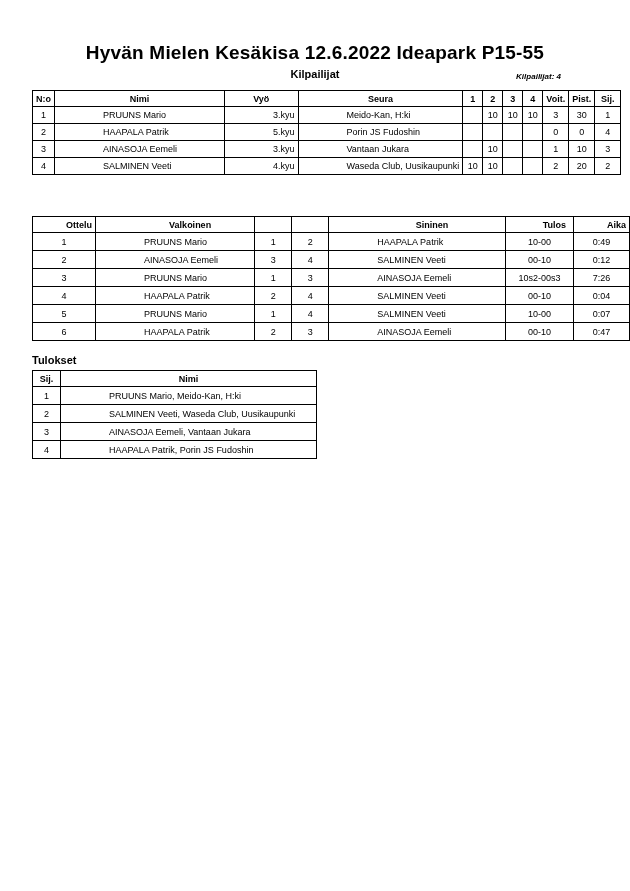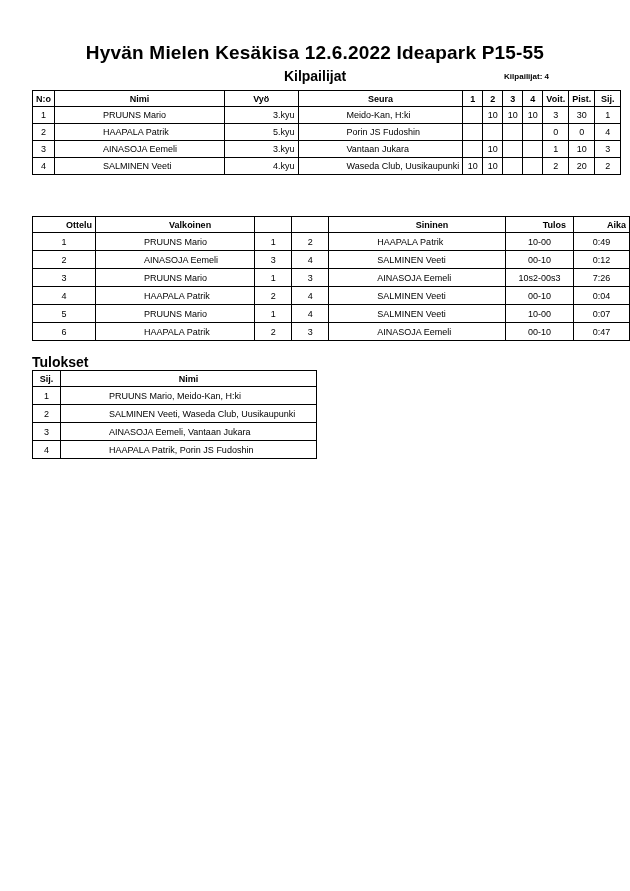--- a/index.html
+++ b/index.html
@@ -25,21 +25,21 @@
     top: 42px;
     left: 0;
     width: 630px;
     text-align: center;
     font-size: 19px;
     font-weight: bold;
     letter-spacing: 0.2px;
   }
   .section-label {
     position: absolute;
-    font-size: 14px;
+    font-size: 11px;
     font-weight: bold;
   }
   .count-label {
     position: absolute;
     font-size: 8px;
     font-weight: bold;
     text-align: right;
   }
   table {
     border-collapse: collapse;
@@ -105,21 +105,21 @@
   #tbl-results th { height: 16px; }
 </style>
 </head>
 <body>
 
 <div class="page">
 
   <div class="doc-title">Hyvän Mielen Kesäkisa  12.6.2022  Ideapark   P15-55</div>
 
   <div class="section-label" style="top:68px; left:0; width:630px; text-align:center;">Kilpailijat</div>
-  <div class="count-label" style="top:72px; left:412px; width:137px;">Kilpailijat: 4</div>
+  <div class="count-label" style="top:72px; left:424px; width:137px;font-style:italic;">Kilpailijat: 4</div>
 
   <table id="tbl-competitors">
     <thead>
       <tr>
         <th class="col-no c">N:o</th>
         <th class="col-name c">Nimi</th>
         <th class="col-grade c">Vyö</th>
         <th class="col-club c">Seura</th>
         <th class="col-r c">1</th>
         <th class="col-r c">2</th>

